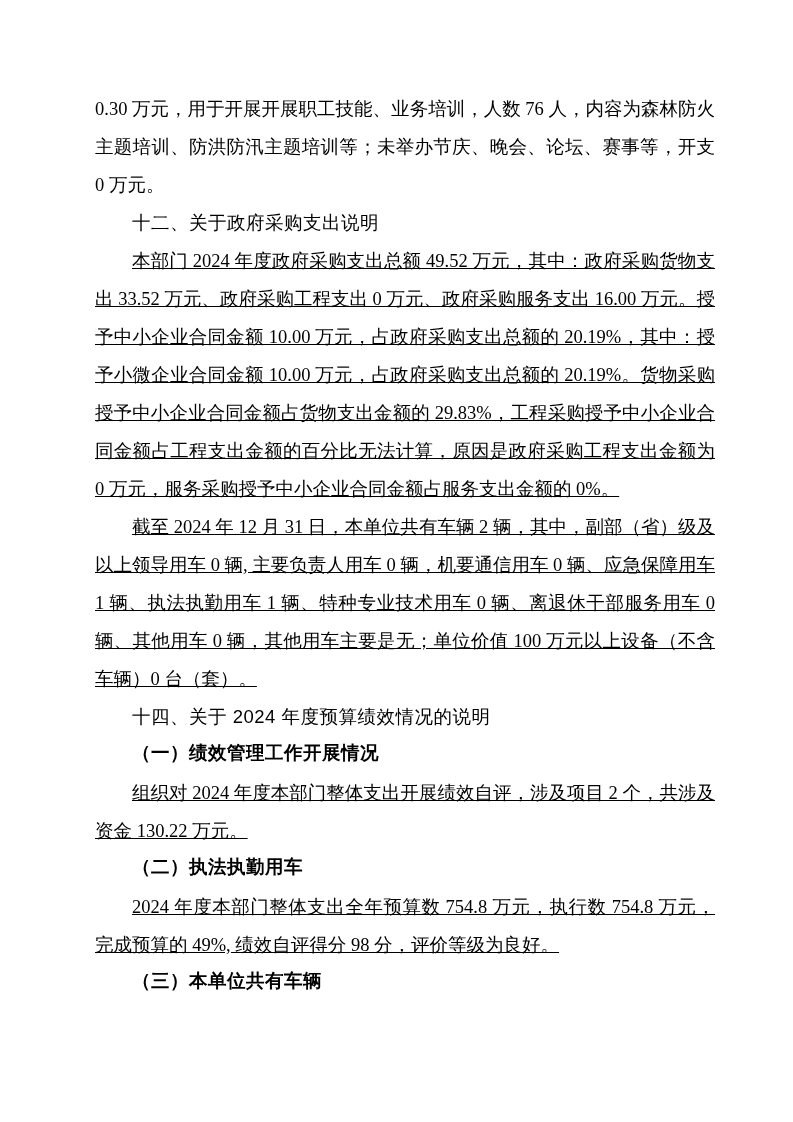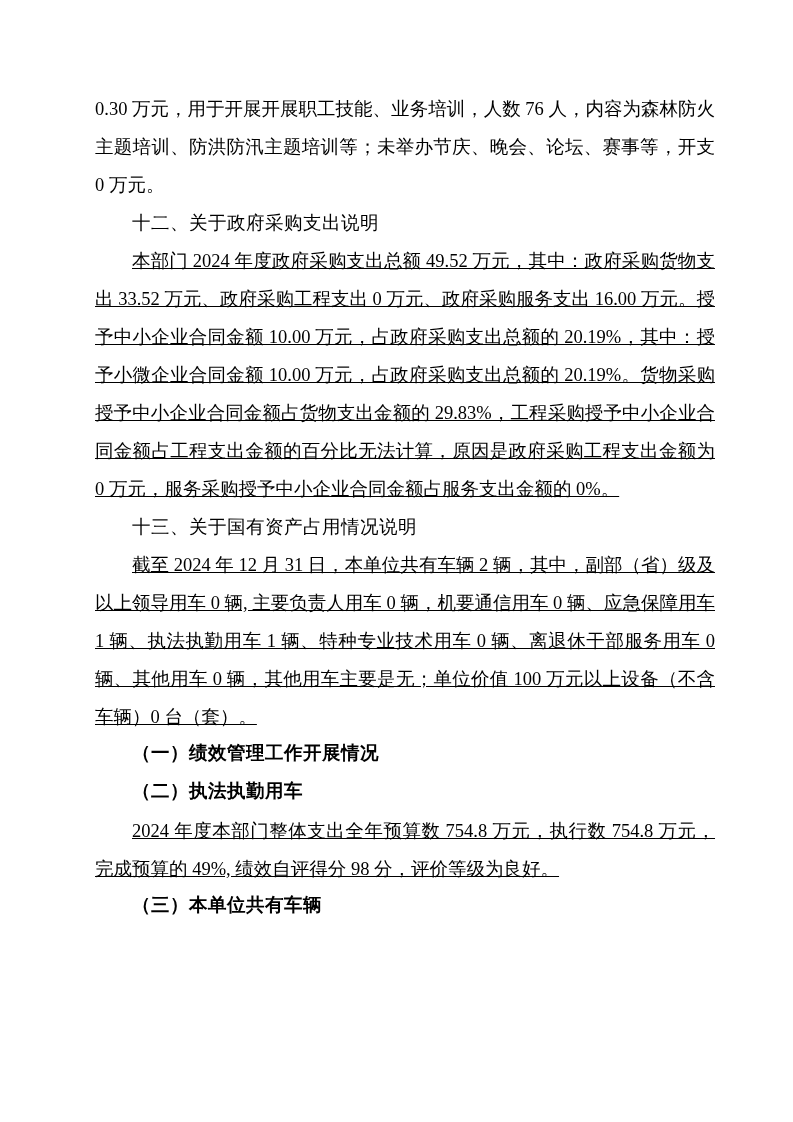--- a/index.html
+++ b/index.html
@@ -52,27 +52,28 @@
 <body>
 
 <div class="page">
 
   <p class="body-continued">0.30 万元，用于开展开展职工技能、业务培训，人数 76 人，内容为森林防火主题培训、防洪防汛主题培训等；未举办节庆、晚会、论坛、赛事等，开支 0 万元。</p>
 
   <p class="section-heading">十二、关于政府采购支出说明</p>
 
   <p class="body-para">本部门 2024 年度政府采购支出总额 49.52 万元，其中：政府采购货物支出 33.52 万元、政府采购工程支出 0 万元、政府采购服务支出 16.00 万元。授予中小企业合同金额 10.00 万元，占政府采购支出总额的 20.19%，其中：授予小微企业合同金额 10.00 万元，占政府采购支出总额的 20.19%。货物采购授予中小企业合同金额占货物支出金额的 29.83%，工程采购授予中小企业合同金额占工程支出金额的百分比无法计算，原因是政府采购工程支出金额为 0 万元，服务采购授予中小企业合同金额占服务支出金额的 0%。</p>
 
-  <p class="section-heading">十三、关于国有资产占用情况说明</p>
 
   <p class="body-para">截至 2024 年 12 月 31 日，本单位共有车辆 2 辆，其中，副部（省）级及以上领导用车 0 辆, 主要负责人用车 0 辆，机要通信用车 0 辆、应急保障用车 1 辆、执法执勤用车 1 辆、特种专业技术用车 0 辆、离退休干部服务用车 0 辆、其他用车 0 辆，其他用车主要是无；单位价值 100 万元以上设备（不含车辆）0 台（套）。</p>
 
+  <p class="section-heading">十四、关于 2024 年度预算绩效情况的说明</p>
 
   <p class="sub-heading">（一）绩效管理工作开展情况</p>
 
+  <p class="body-para">组织对 2024 年度本部门整体支出开展绩效自评，涉及项目 2 个，共涉及资金 130.22 万元。</p>
 
   <p class="sub-heading">（二）执法执勤用车</p>
 
   <p class="body-para">2024 年度本部门整体支出全年预算数 754.8 万元，执行数 754.8 万元，完成预算的 49%, 绩效自评得分 98 分，评价等级为良好。</p>
 
   <p class="sub-heading">（三）本单位共有车辆</p>
 
 </div>
 
 </body></html>

